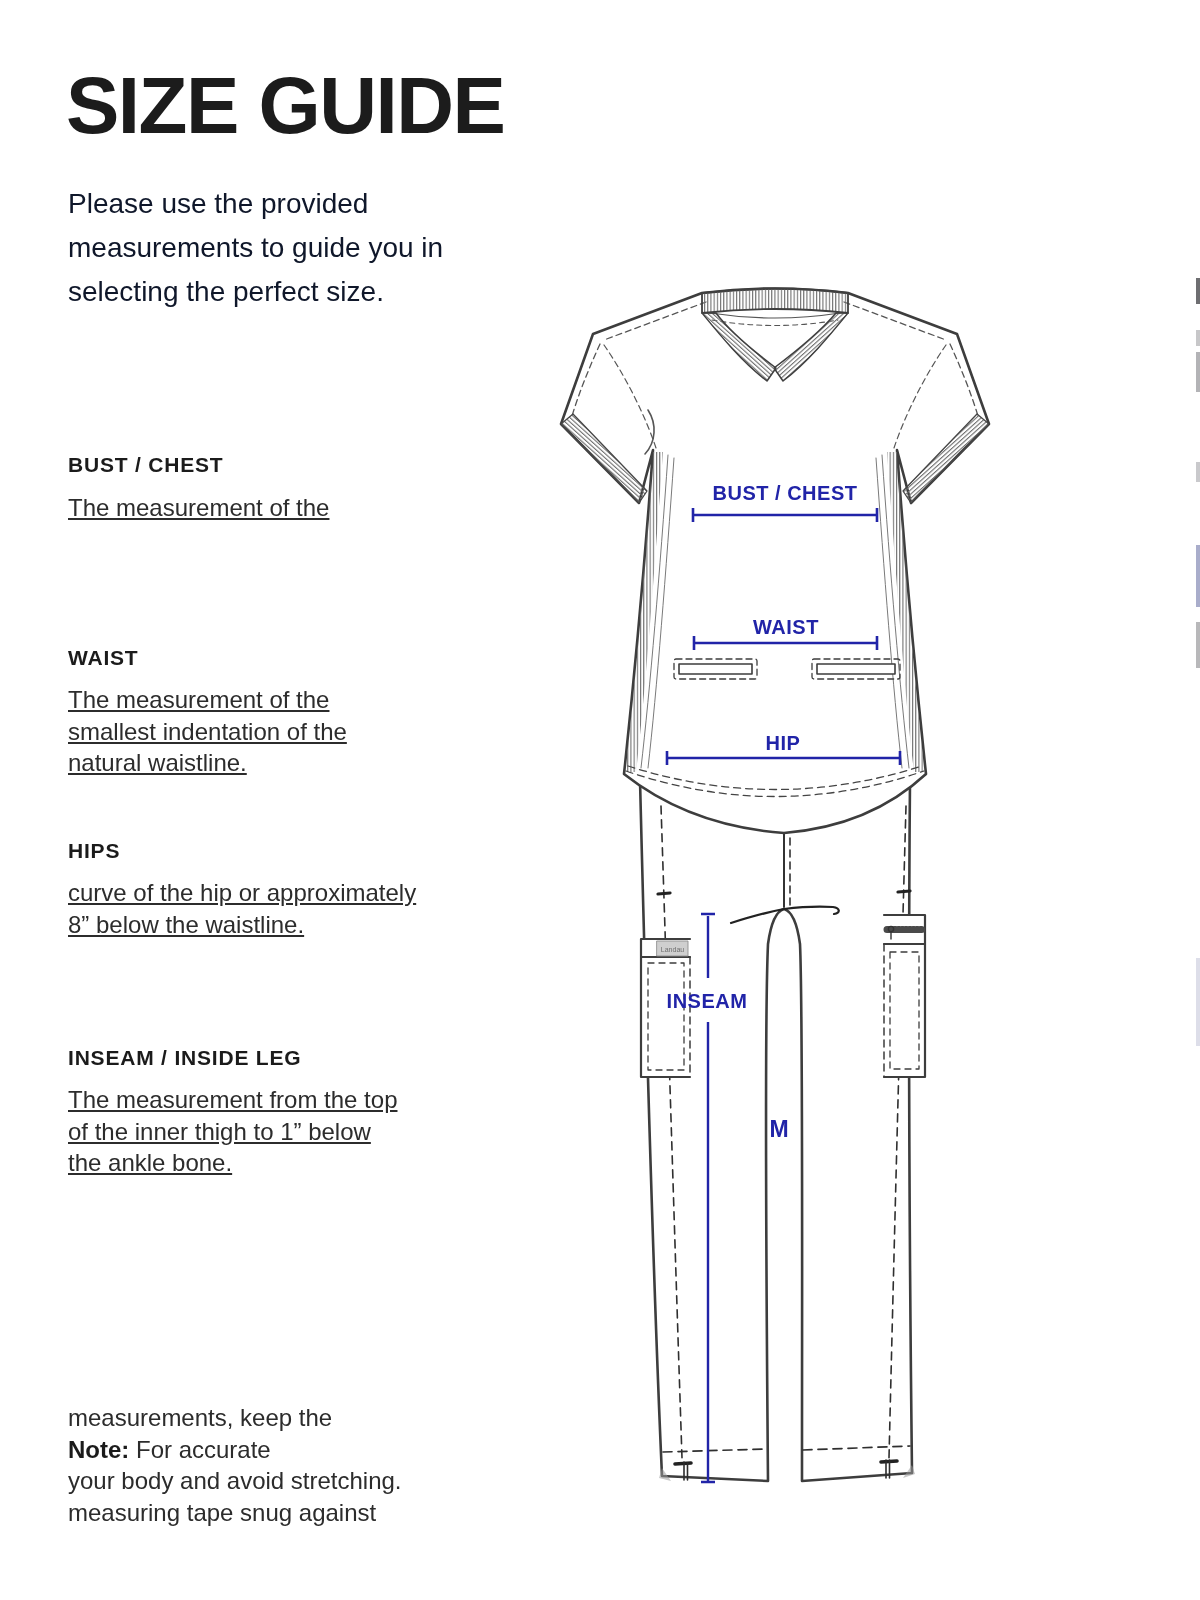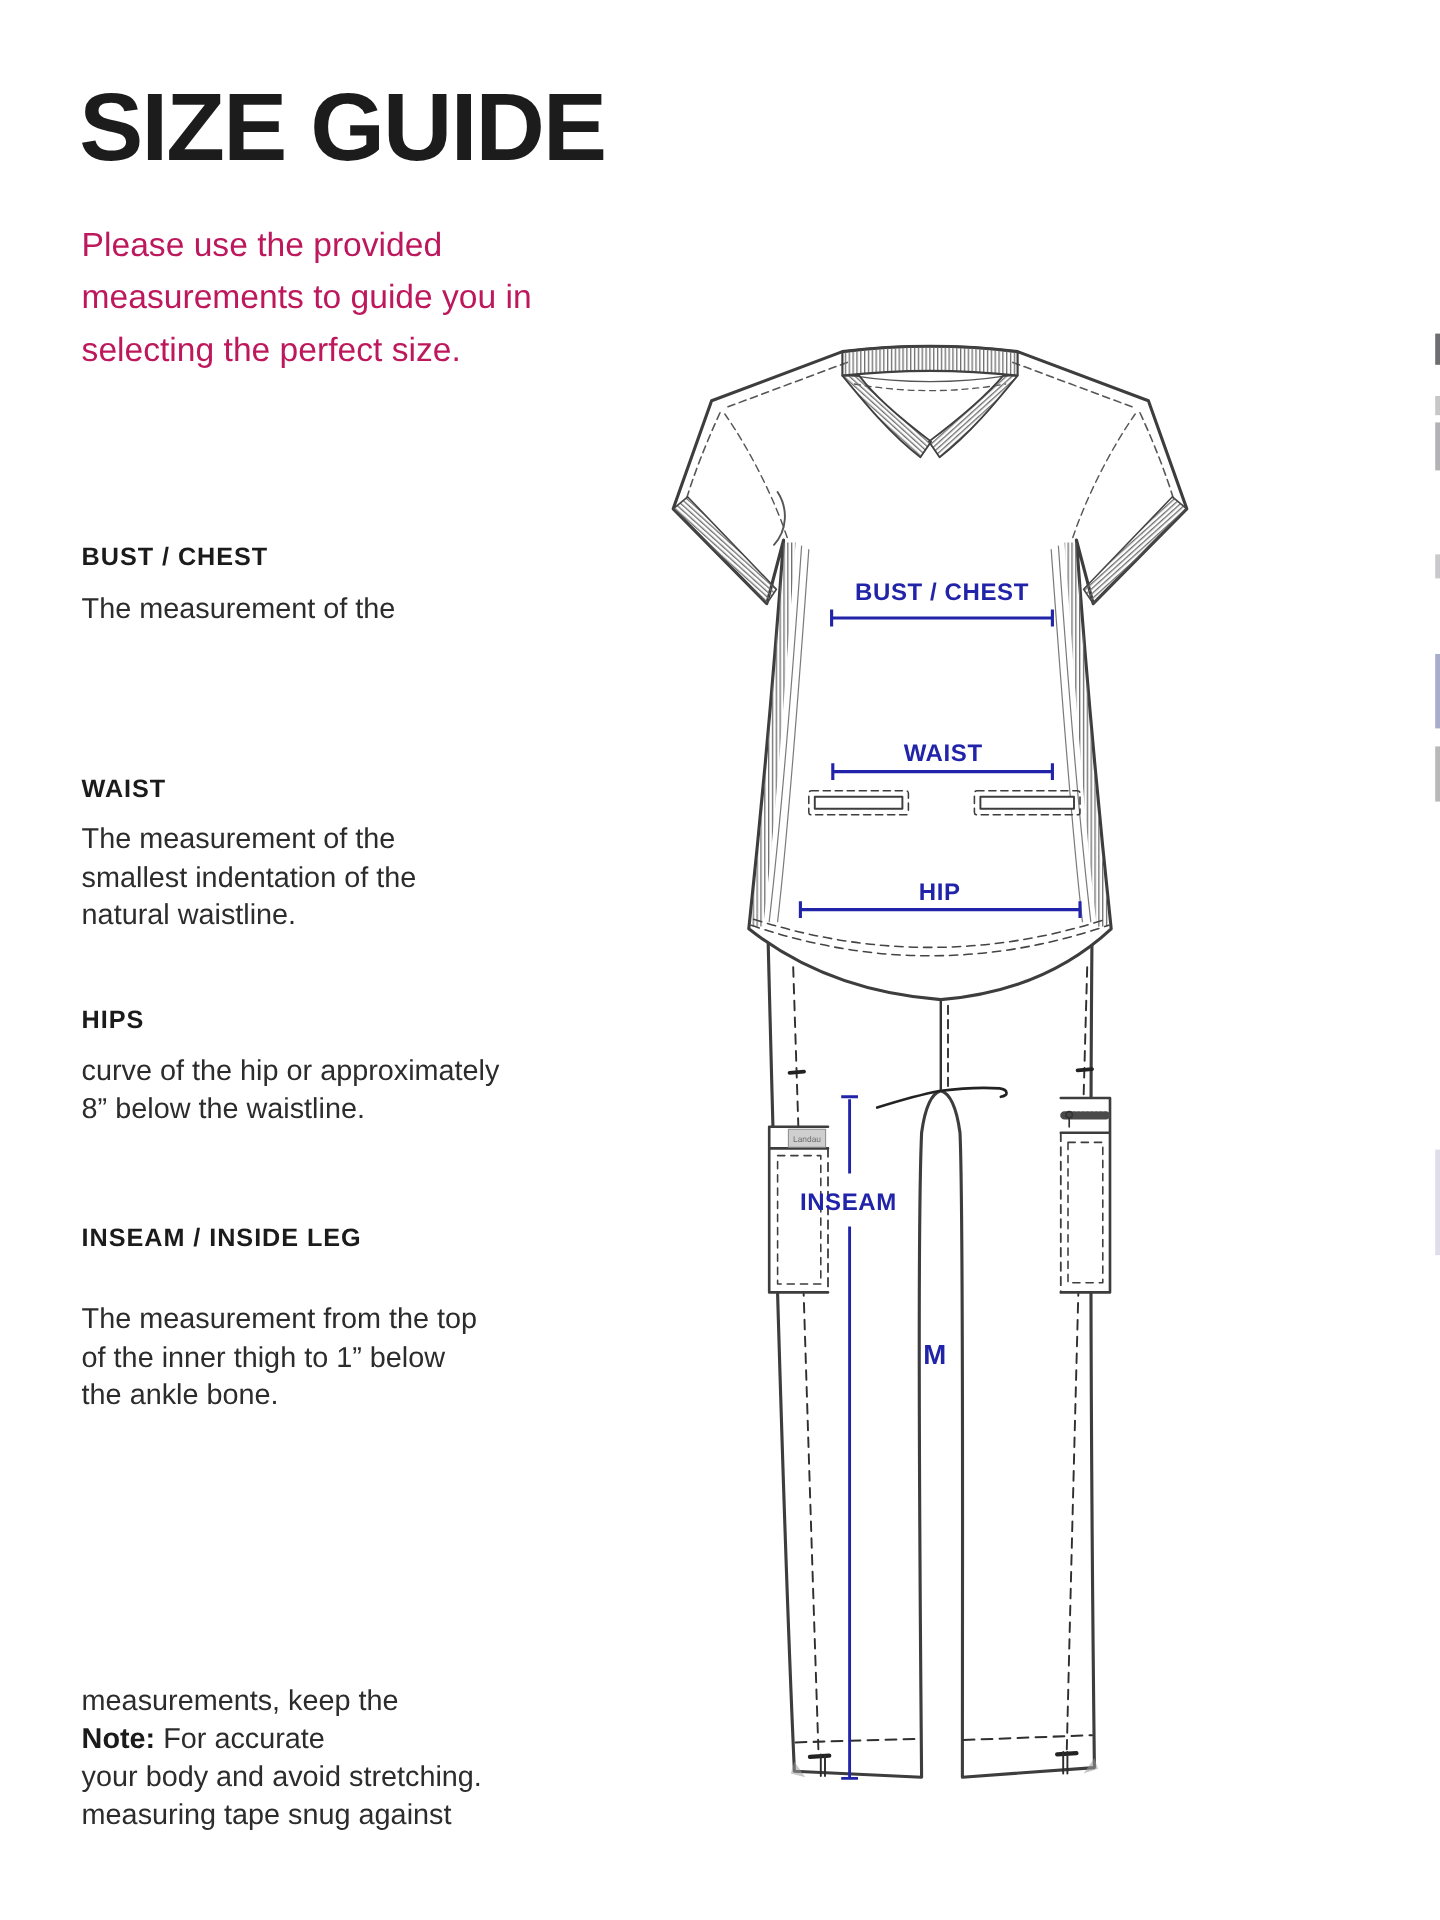--- a/index.html
+++ b/index.html
@@ -1,26 +1,26 @@
 <!DOCTYPE html>
 <html><head>
 <meta charset="utf-8">
 <style>
   html,body{margin:0;padding:0;background:#ffffff;}
   #page{position:relative;width:1200px;height:1600px;background:#ffffff;overflow:hidden;
         font-family:"Liberation Sans", sans-serif;color:#232323;}
   .abs{position:absolute;}
   #title{left:66px;top:60px;font-size:80px;font-weight:bold;letter-spacing:-1.5px;color:#1c1c1c;white-space:nowrap;}
-  #intro{left:68px;top:182px;width:470px;font-size:28px;line-height:44px;color:#be185d;}
+  #intro{left:68px;top:182px;width:470px;font-size:28px;line-height:44px;color:#0f172a;}
   .sec-h{left:68px;font-size:21px;font-weight:bold;letter-spacing:0.8px;color:#1b1b1b;white-space:nowrap;}
-  .sec-b{left:68px;font-size:24px;line-height:31.5px;color:#2c2c2c;white-space:nowrap;}
+  .sec-b{left:68px;font-size:24px;line-height:31.5px;color:#2c2c2c;white-space:nowrap;text-decoration:underline;}
   #sec1-h{top:453px;} #sec1-b{top:492px;}
   #sec2-h{top:646px;} #sec2-b{top:684px;}
   #sec3-h{top:839px;} #sec3-b{top:877px;}
-  #sec4-h{top:1020px;} #sec4-b{top:1084px;}
+  #sec4-h{top:1046px;} #sec4-b{top:1084px;}
   #note{left:68px;top:1402px;font-size:24px;line-height:31.5px;color:#2c2c2c;white-space:nowrap;}
   #note b{color:#1b1b1b;}
   #diagram{left:520px;top:270px;}
   .edge-mark{position:absolute;left:1196px;width:4px;}
 </style>
 </head>
 <body>
 
 <div id="page">
 

